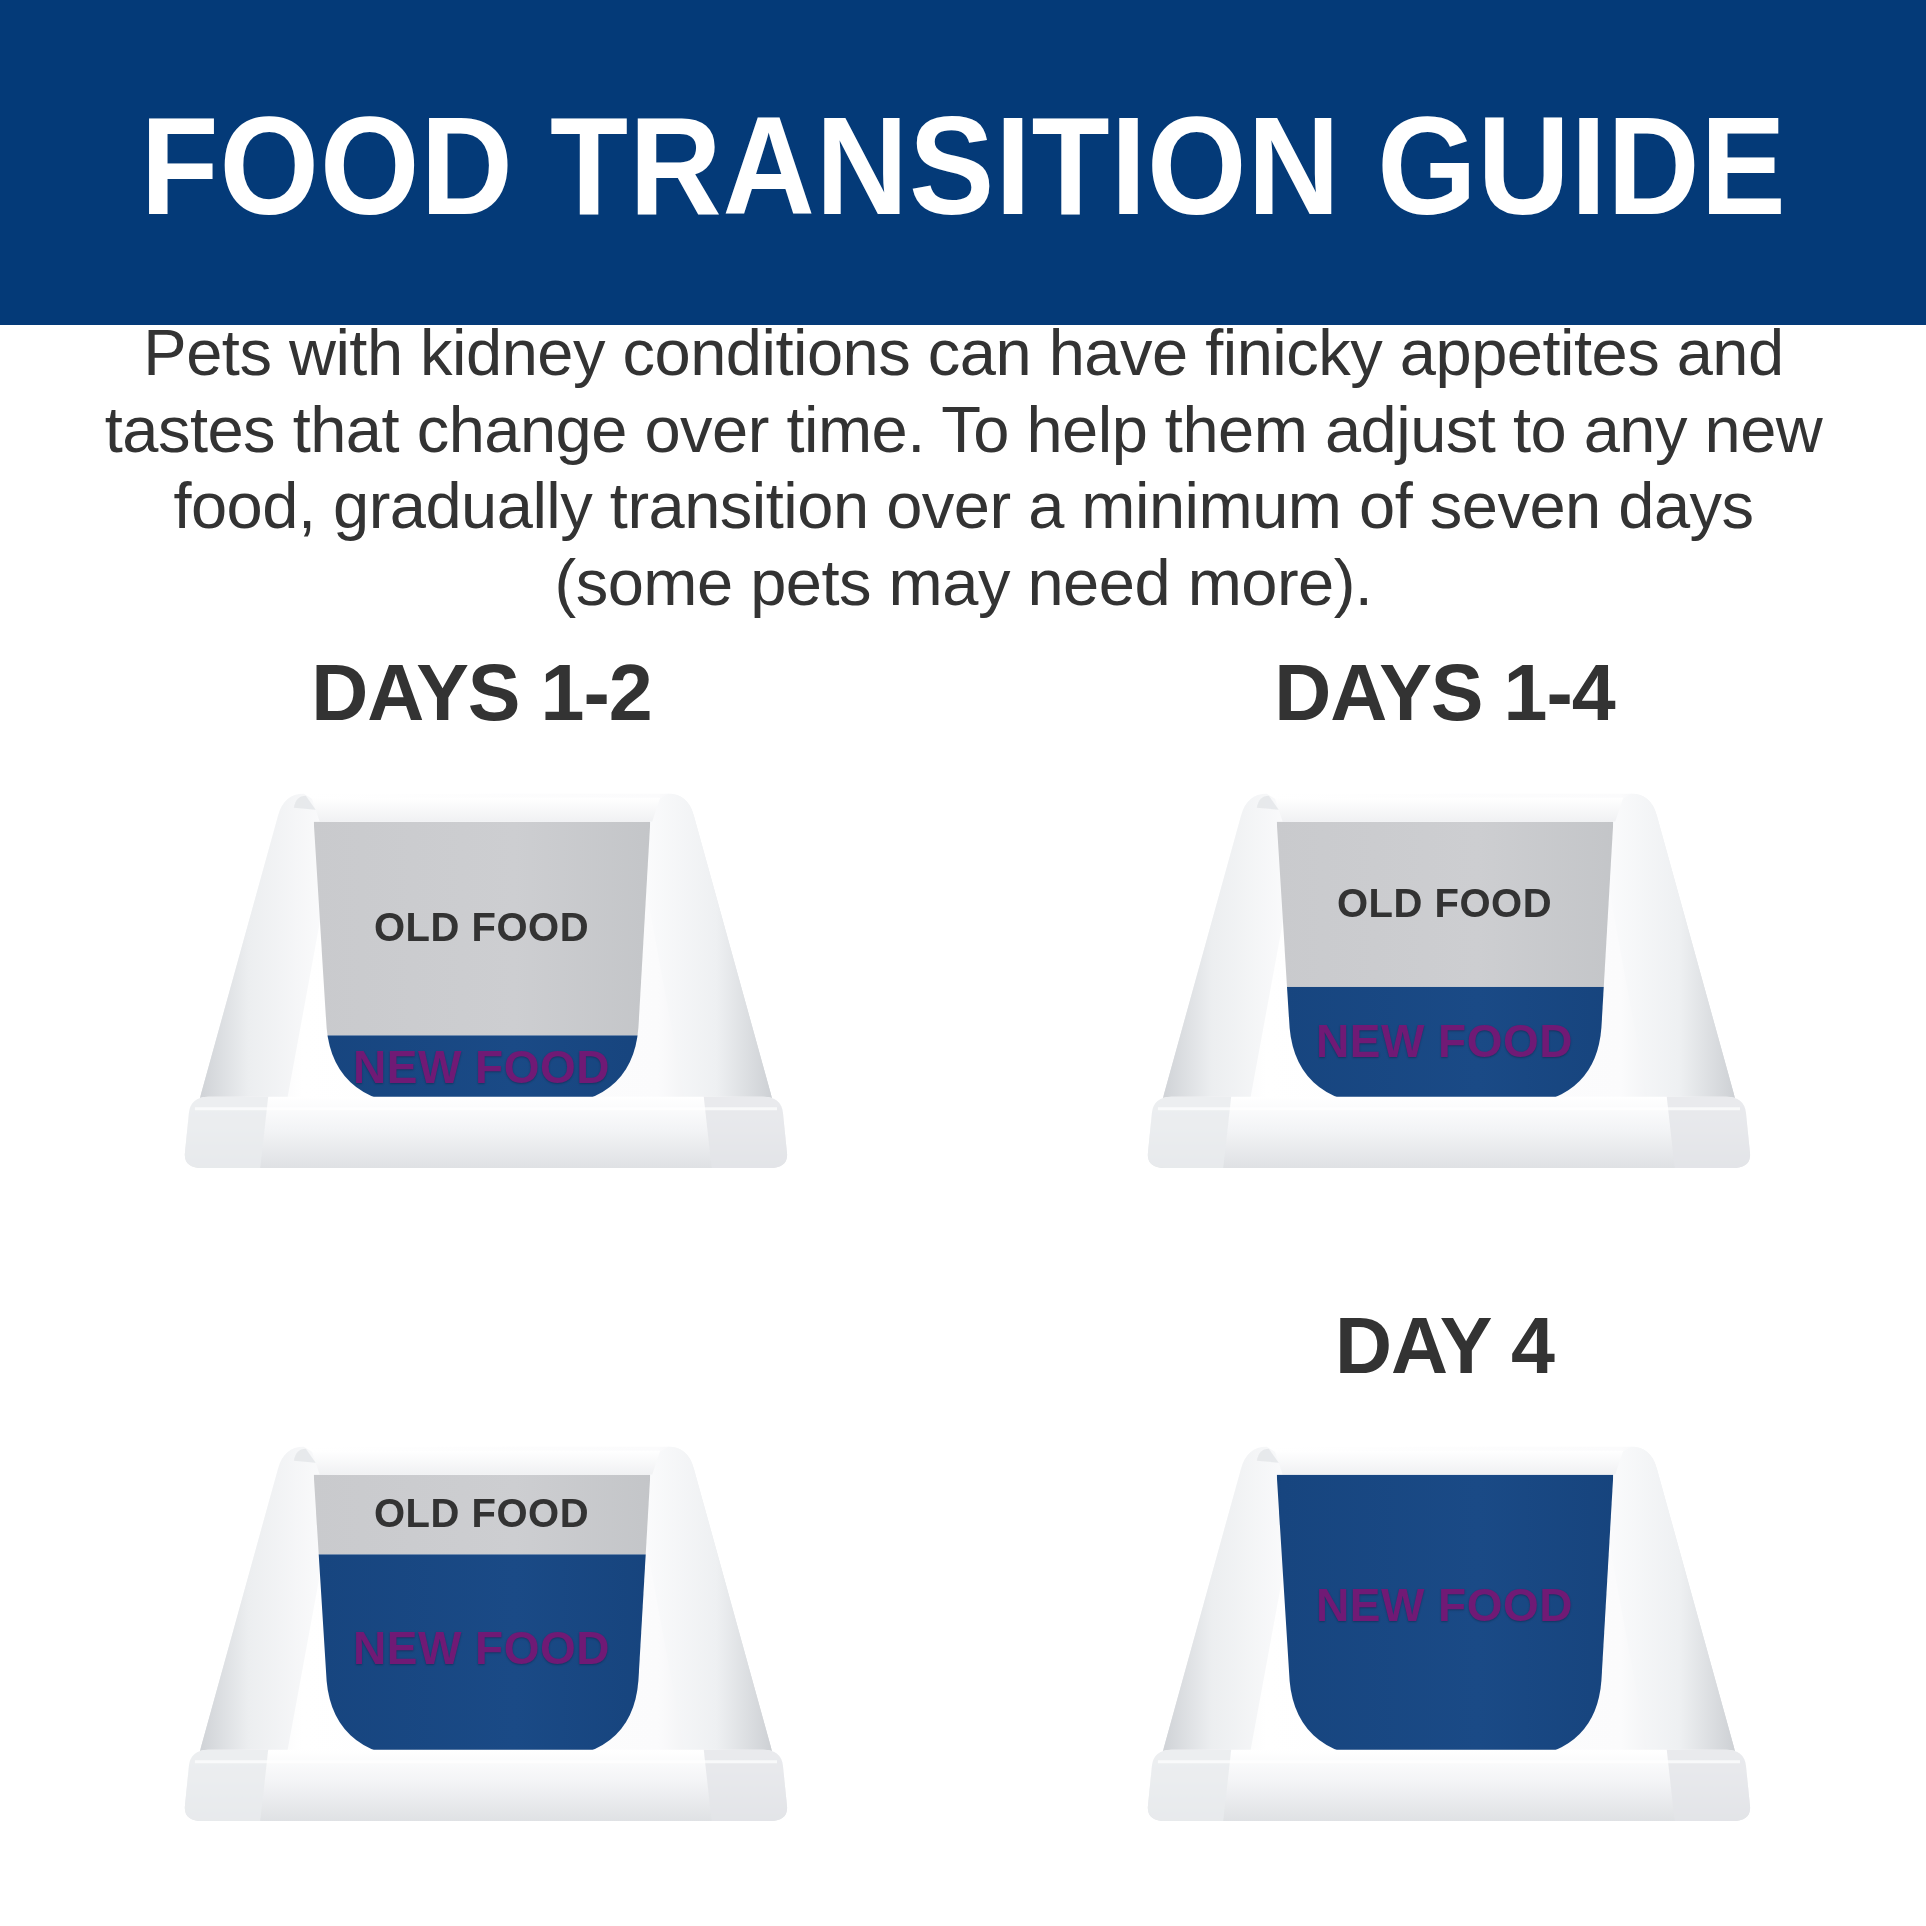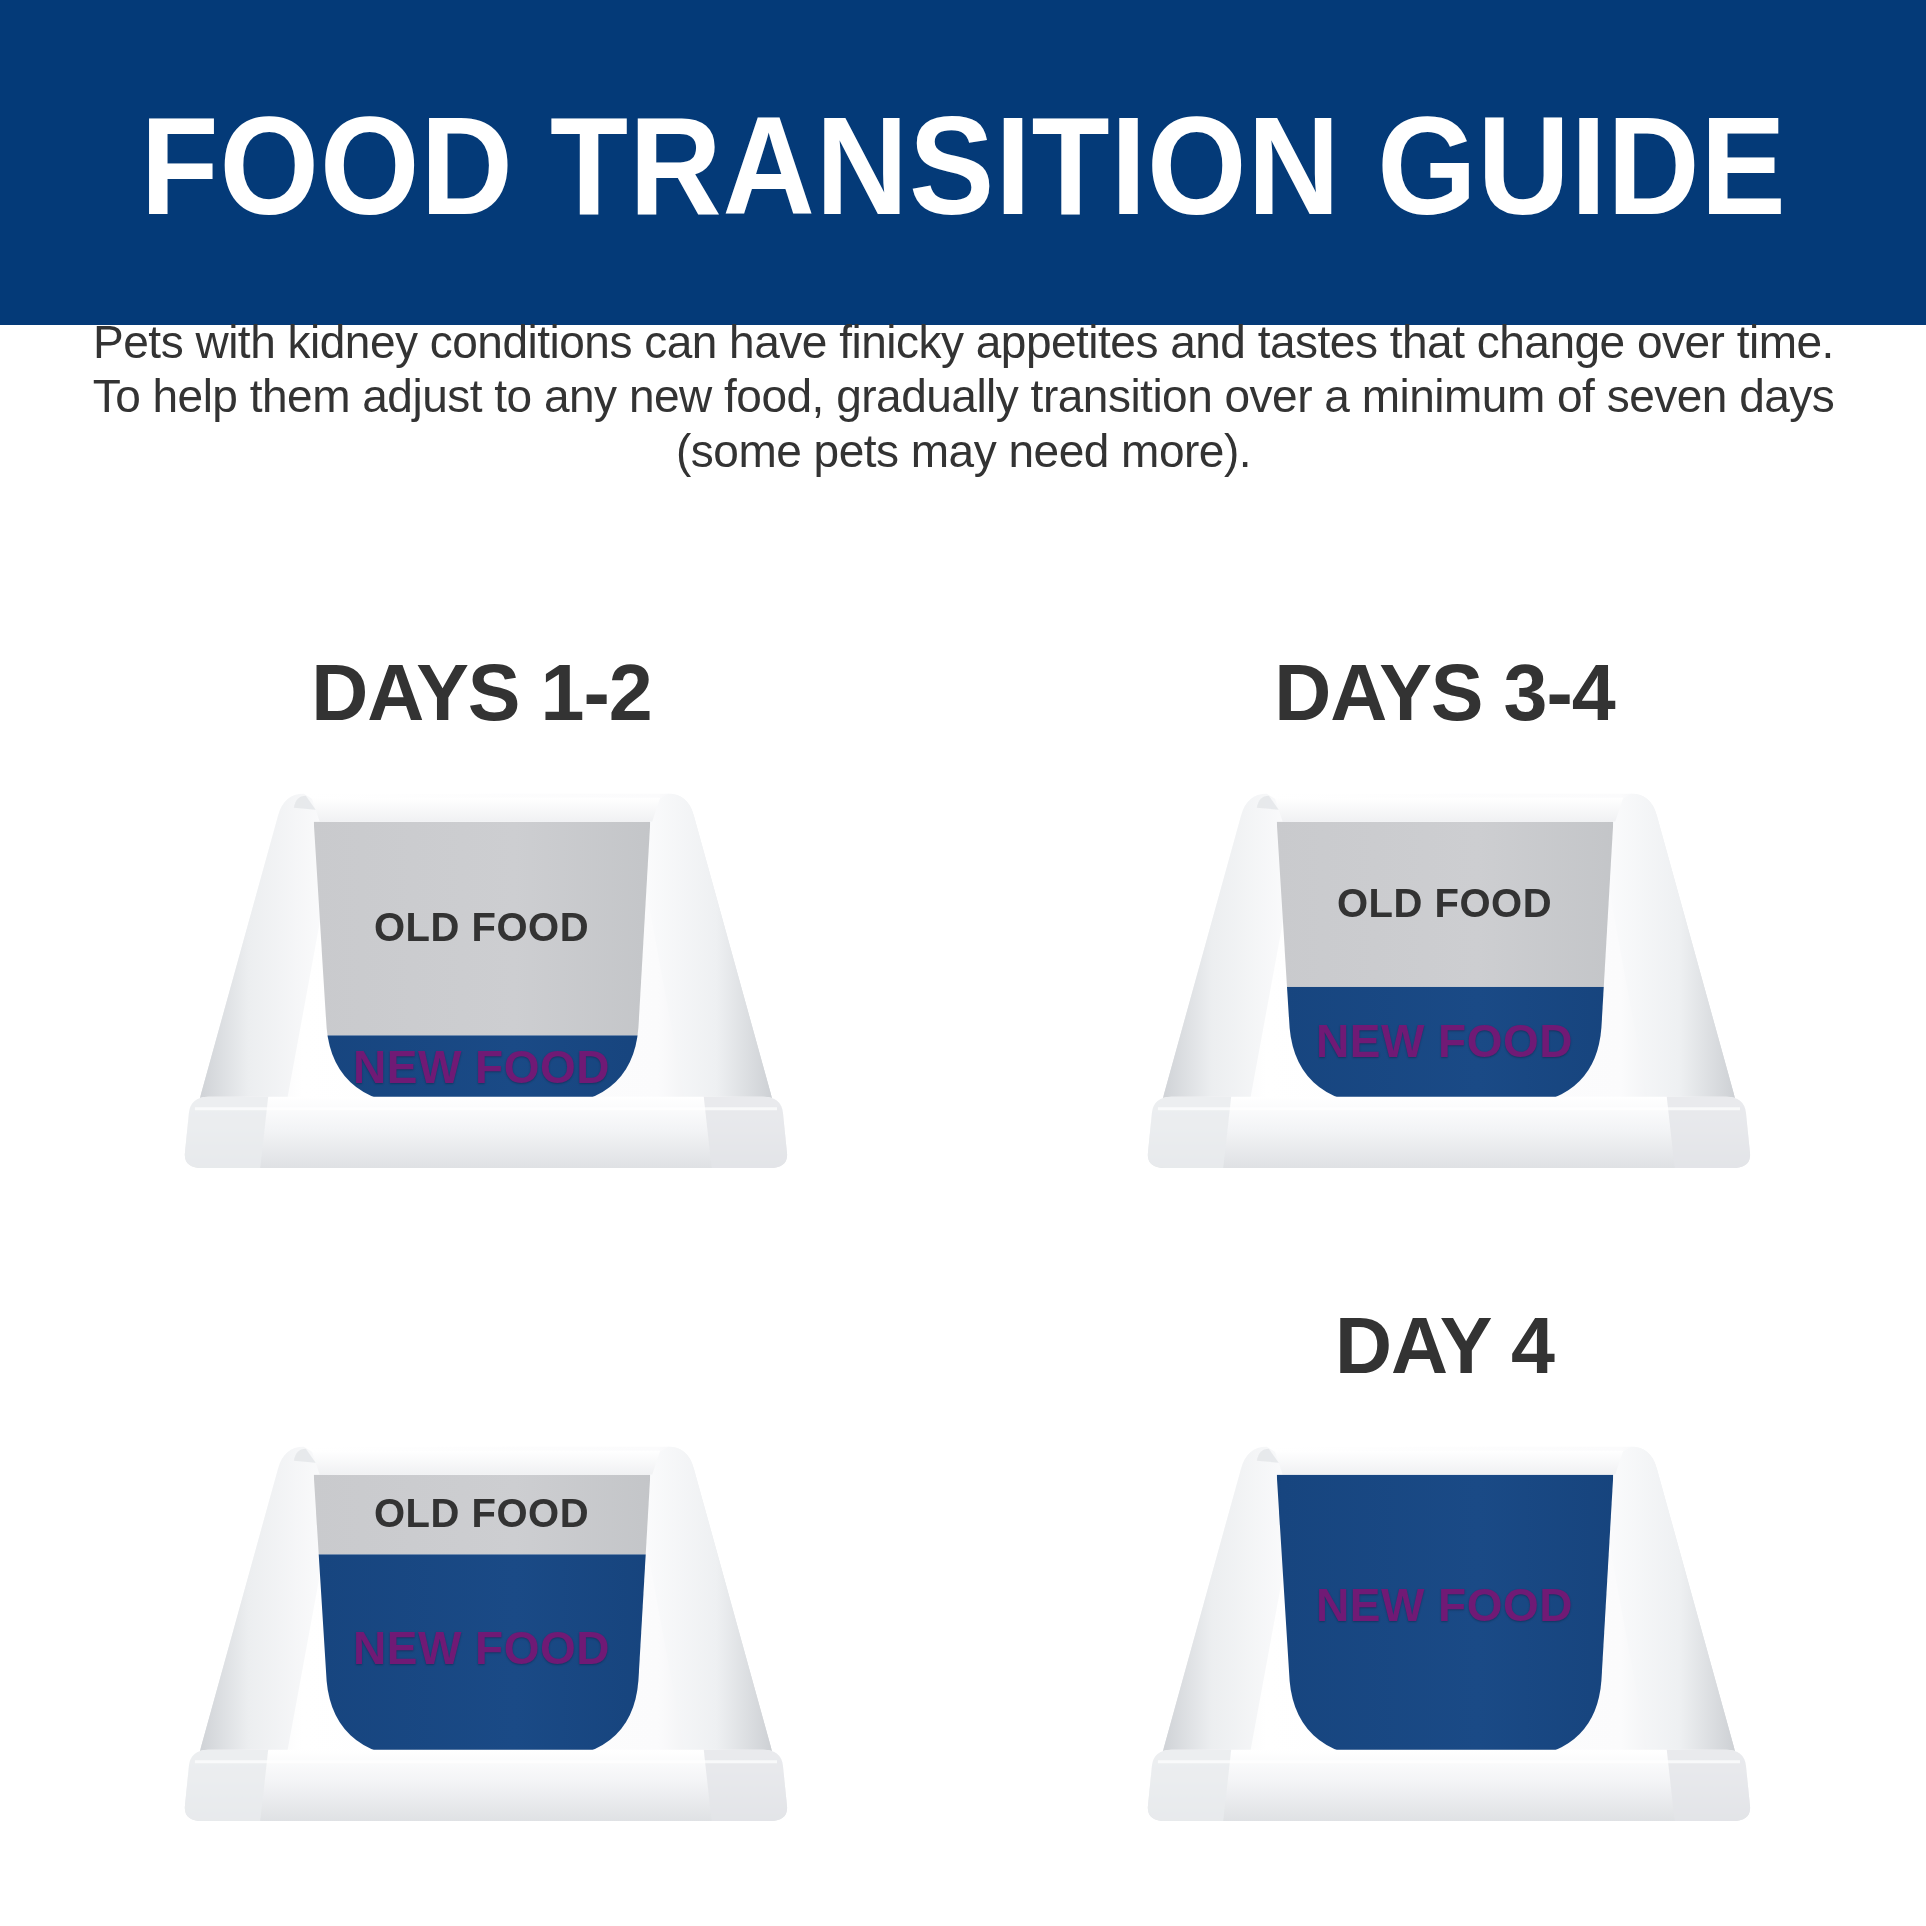--- a/index.html
+++ b/index.html
@@ -43,21 +43,21 @@
   
   .intro {
     position: absolute;
     left: 50%;
     transform: translateX(-50%);
     top: 315px;
     width: 1742px;
     text-align: center;
     color: #333333;
     font-family: "Liberation Sans Narrow", "Liberation Sans", sans-serif;
-    font-size: 46px;
+    font-size: 65px;
     line-height: 1.18;
     font-weight: 400;
     letter-spacing: -0.5px;
   }
 
   
   .grid {
     position: absolute;
     left: 0;
     top: 653px;
@@ -228,21 +228,21 @@
              Z" fill="url(#baseb0)"></path>
     <path d="M 44 320 Q 26 320 24 336 L 20 376 Q 18 392 38 392 L 96 392 L 104 320 Z" fill="#e9ebed" opacity="0.85"></path>
     <path d="M 604 320 Q 622 320 624 336 L 628 376 Q 630 392 610 392 L 552 392 L 544 320 Z" fill="#e3e5e8" opacity="0.8"></path>
     <path d="M 30 332 L 618 332" stroke="#ffffff" stroke-width="3" opacity="0.7" fill="none"></path>
   </svg>
         <div class="food-label label-old" style="top: 125px;">OLD FOOD</div>
         <div class="food-label label-new" style="top: 260px;">NEW FOOD</div>
       </div>
     </div>
     <div class="card">
-      <div class="card-title">DAYS 3-4</div>
+      <div class="card-title">DAYS 1-4</div>
       <div class="bowl-wrap">
   <svg class="bowl-svg" viewBox="0 0 640 400" xmlns="http://www.w3.org/2000/svg">
     <defs>
       <linearGradient id="rimb1" x1="0" y1="0" x2="1" y2="0">
         <stop offset="0" stop-color="#dcdee1"></stop>
         <stop offset="0.06" stop-color="#f2f3f5"></stop>
         <stop offset="0.18" stop-color="#ffffff"></stop>
         <stop offset="0.80" stop-color="#fbfbfc"></stop>
         <stop offset="0.93" stop-color="#e6e8eb"></stop>
         <stop offset="1" stop-color="#d5d7da"></stop>

